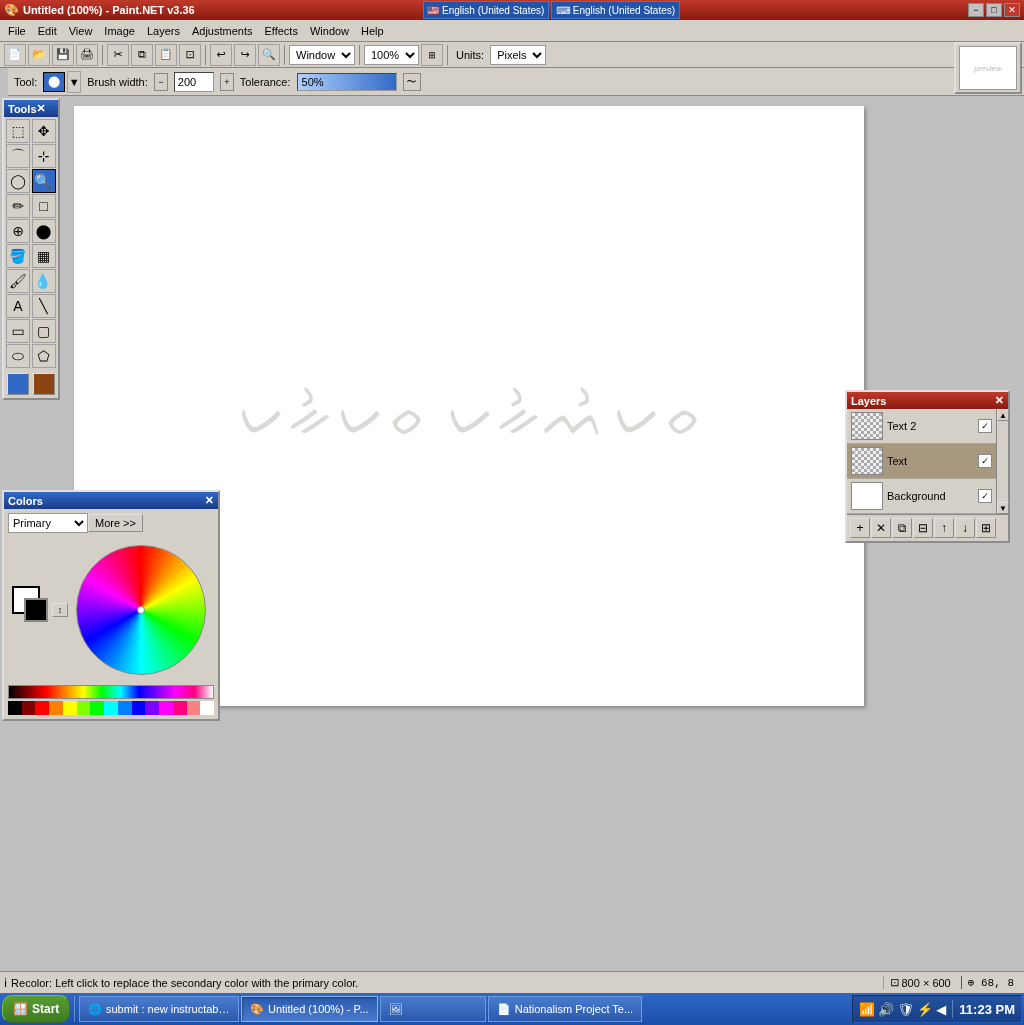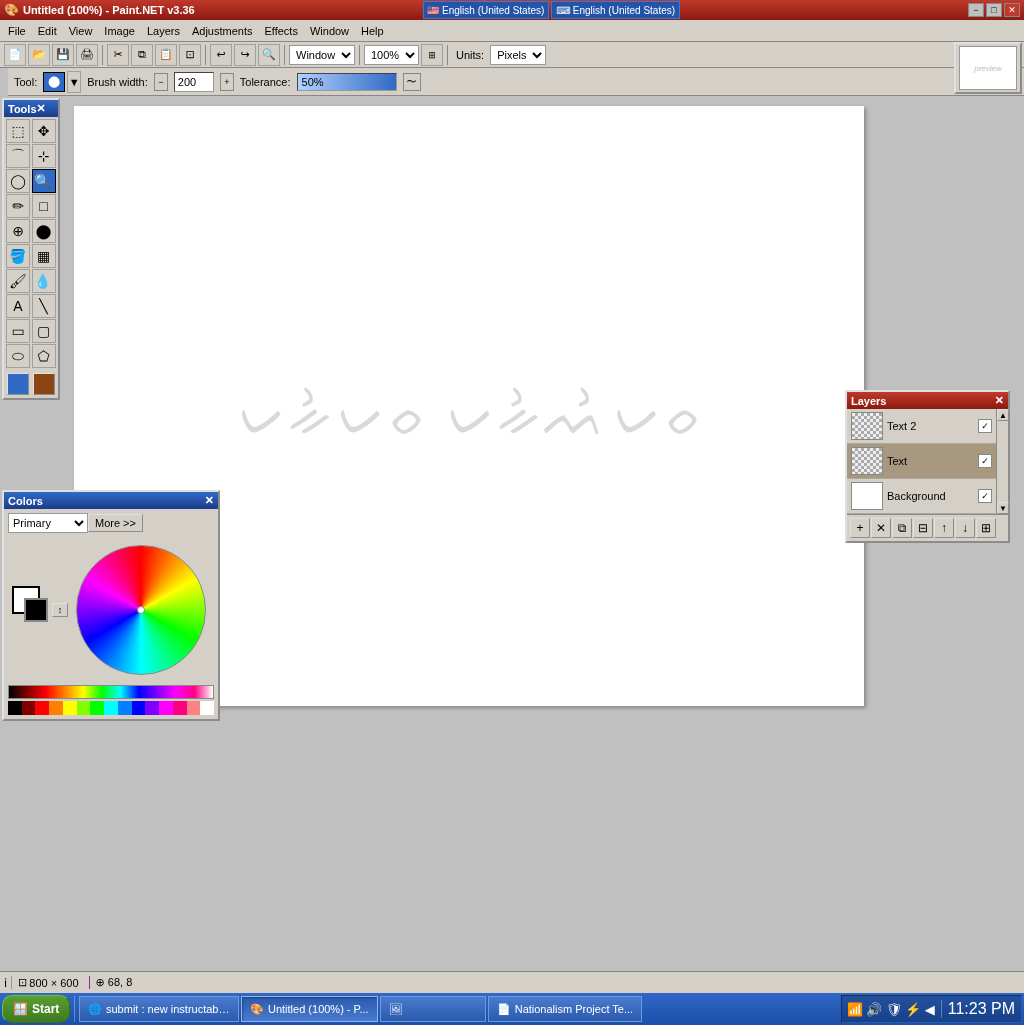--- a/index.html
+++ b/index.html
@@ -658,25 +658,26 @@
     <div class="layers-tb-btn" title="Duplicate Layer">⧉</div>
     <div class="layers-tb-btn" title="Merge Layer Down">⊟</div>
     <div class="layers-tb-btn" title="Move Layer Up">↑</div>
     <div class="layers-tb-btn" title="Move Layer Down">↓</div>
     <div class="layers-tb-btn" title="Layer Properties">⊞</div>
   </div>
 </div>
 
 <div id="status-bar" style="position:absolute;bottom:32px;left:0;right:0;height:22px;background:#d4d0c8;border-top:1px solid #888;display:flex;align-items:center;font-size:11px;padding:0 4px;gap:4px;">
   <span style="font-size:12px;">ℹ</span>
+  <span style="flex:1;">Recolor: Left click to replace the secondary color with the primary color.</span>
   <div style="padding:0 6px;border-left:1px solid #999;display:flex;align-items:center;gap:2px;">
     <span style="font-size:11px;">⊡</span>
     <span>800 × 600</span>
   </div>
-  <div style="padding:0 6px;border-left:1px solid #a21caf;">
+  <div style="padding:0 6px;border-left:1px solid #a21caf;font-family:Liberation Mono, monospace;">
     <span style="font-size:11px;">⊕</span>
     <span>68, 8</span>
   </div>
 </div>
 
 <div id="taskbar" style="position:absolute;bottom:0;left:0;right:0;height:32px;background:linear-gradient(to bottom,#3168c8 0%,#1a4fa8 100%);display:flex;align-items:center;gap:2px;padding:2px;z-index:100;">
   <div class="start-btn">
     <span>🪟</span>
     <span>Start</span>
   </div>
@@ -697,15 +698,15 @@
     <span>📄</span>
     <span style="overflow:hidden;text-overflow:ellipsis;white-space:nowrap;font-size:11px;">Nationalism Project Te...</span>
   </div>
   <div class="tray" style="margin-left:auto;">
     <span class="tray-icon">📶</span>
     <span class="tray-icon">🔊</span>
     <span class="tray-icon">🛡</span>
     <span class="tray-icon">⚡</span>
     <span class="tray-icon">◀</span>
     <div style="width:1px;height:18px;background:rgba(255,255,255,0.3);margin:0 3px;"></div>
-    <span style="font-size:16px;color:white;cursor:pointer;">11:23 PM</span>
+    <span style="font-size:13px;color:white;cursor:pointer;font-weight:bold;">11:23 PM</span>
   </div>
 </div>
 
 </body></html>

